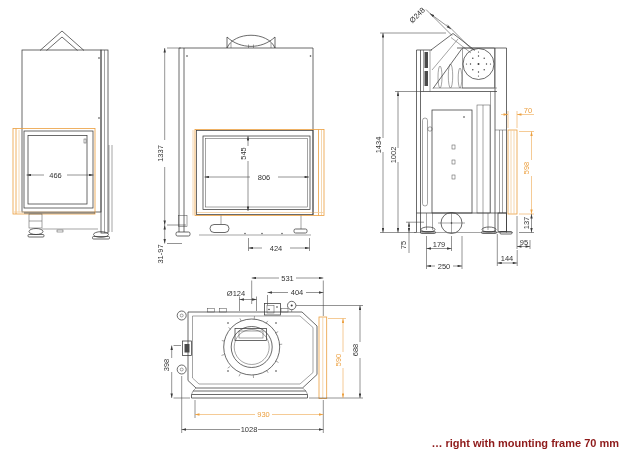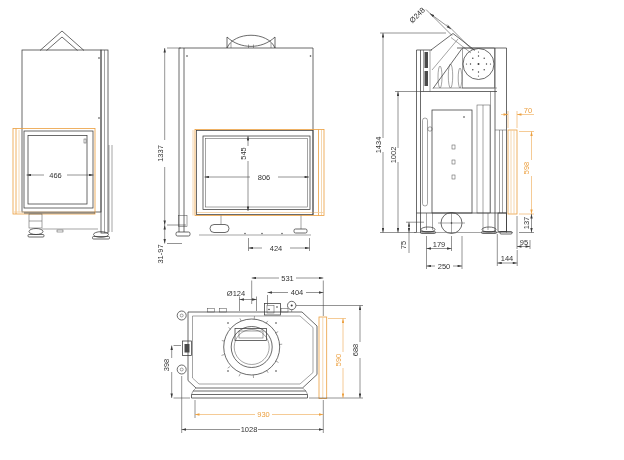--- a/index.html
+++ b/index.html
@@ -415,13 +415,14 @@
     </g>
     <g>
       <line class="d" x1="181.7" y1="376" x2="181.7" y2="433"></line>
       <line class="d" x1="181.7" y1="429.5" x2="240" y2="429.5" marker-start="url(#ar)"></line>
       <line class="d" x1="258" y1="429.5" x2="323.3" y2="429.5" marker-end="url(#ar)"></line>
       <text x="249" y="432.3" text-anchor="middle">1028</text>
     </g>
   </g>
 </svg>
 
+<div class="caption">… right with mounting frame 70 mm</div>
 </div>
 
 </body></html>

